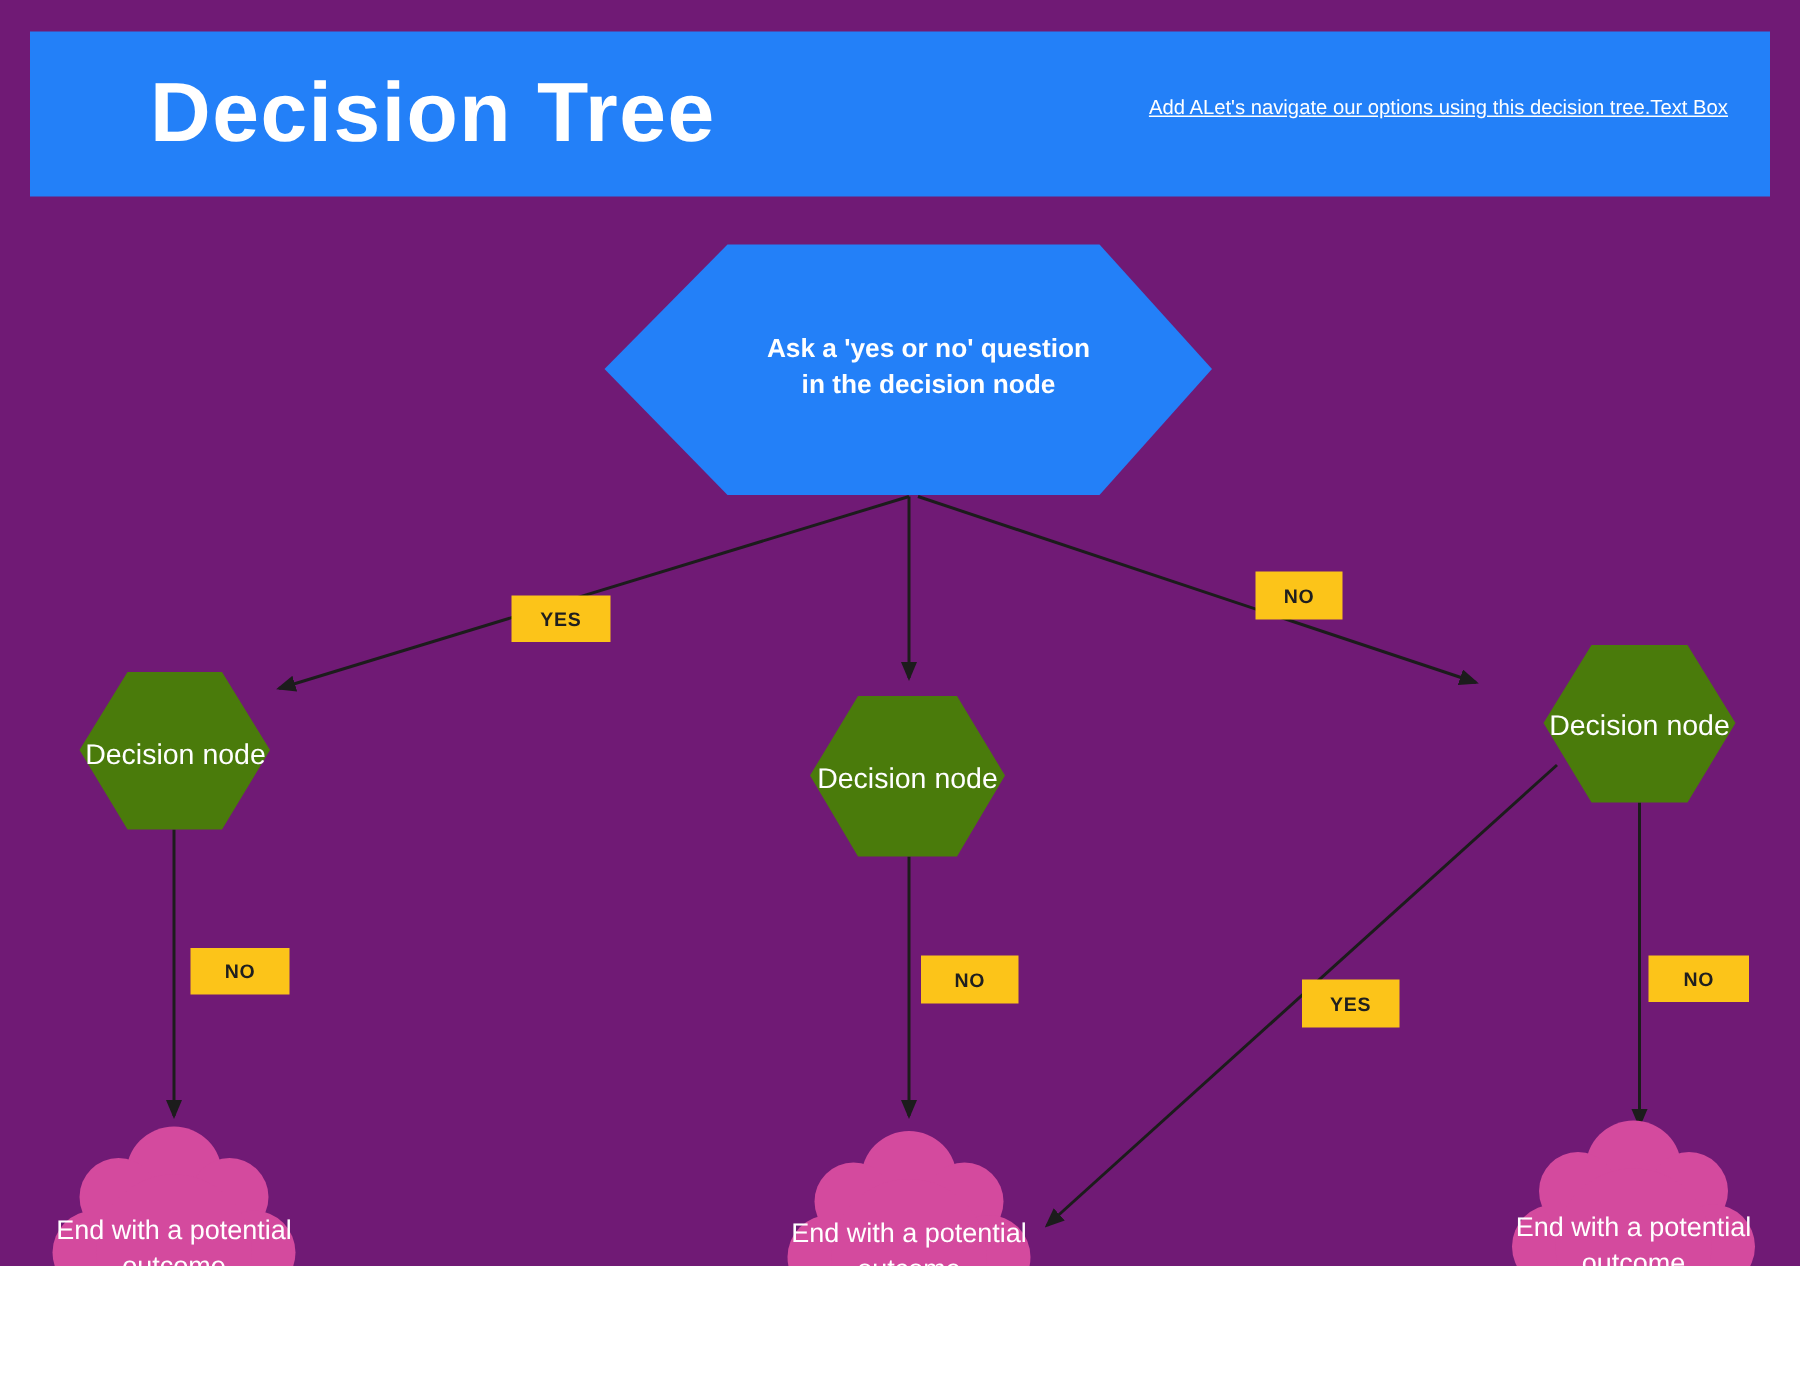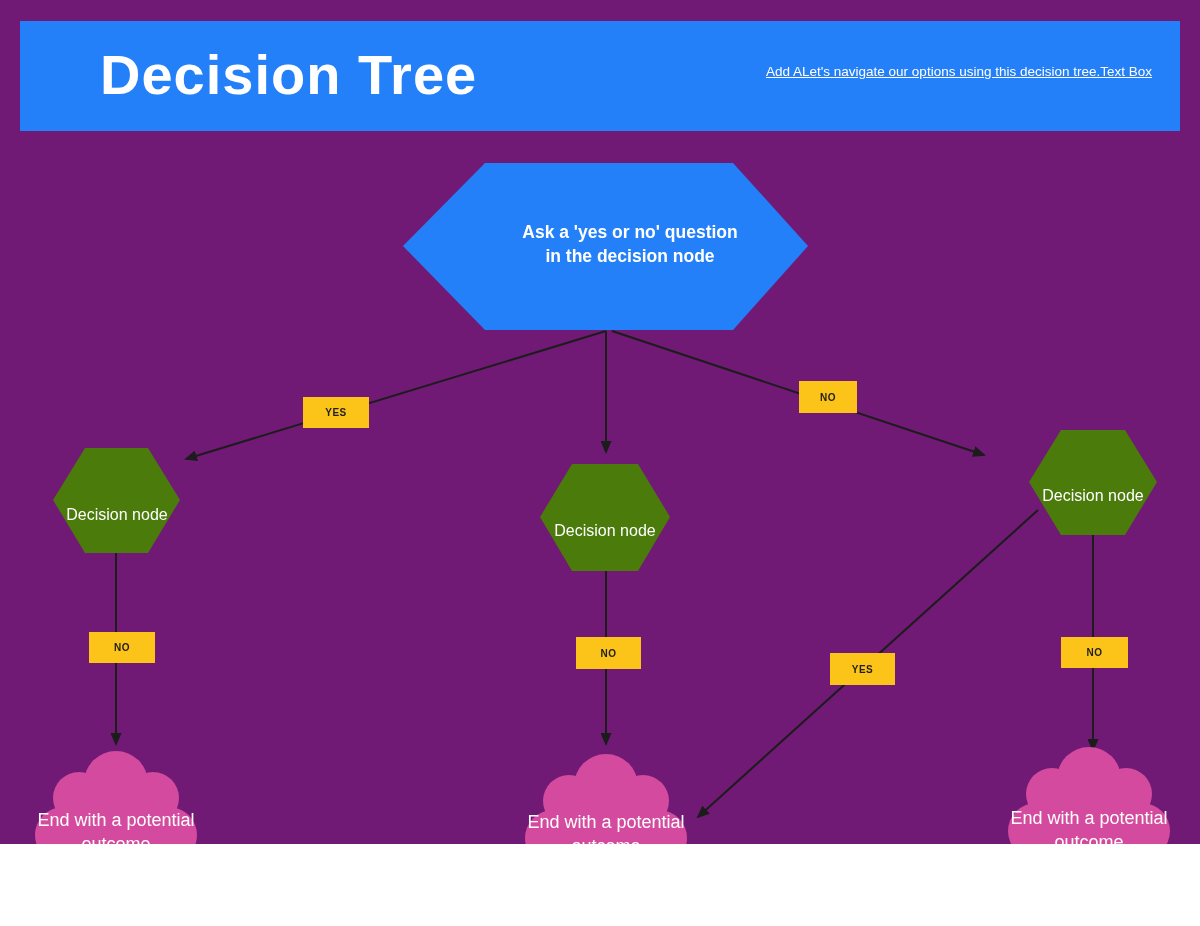--- a/index.html
+++ b/index.html
@@ -57,48 +57,48 @@
   .edge{stroke:var(--arrow-black,#1C1C1C);stroke-width:2;fill:none;}
   .arrowhead{fill:var(--arrow-black,#1C1C1C);}
   
   .node-text{
     position:absolute;
     color:#ffffff;
     text-align:center;
     pointer-events:none;
   }
   .root-text{
-    left:480px; top:221px;
+    left:469px; top:221px;
     width:300px;
     font-size:17.5px;
     font-weight:bold;
     line-height:1.35;
   }
   .decision-text{
     width:160px;
-    font-size:16px;
+    font-size:19px;
     line-height:1.2;
-    margin-top:12px;
   }
   .outcome-text{
     width:160px;
     font-size:18px;
     line-height:1.35;
   }
   
   .edge-label{
     position:absolute;
     background:var(--label-yellow,#FCC419);
     color:#1f1f1f;
     font-weight:bold;
-    font-size:10px;
+    font-size:13px;
     letter-spacing:0.5px;
     display:flex;
     align-items:center;
     justify-content:center;
+    margin-left:38px;
   }
 </style>
 </head>
 <body>
 
 <div class="canvas">
 
   <div class="banner">
     <div class="title">Decision Tree</div>
     <div class="note">Add ALet's navigate our options using this decision tree.Text Box</div>

